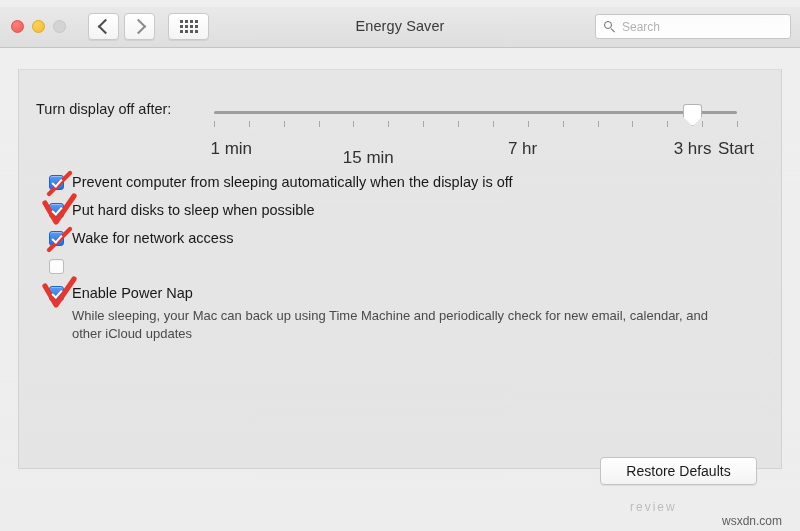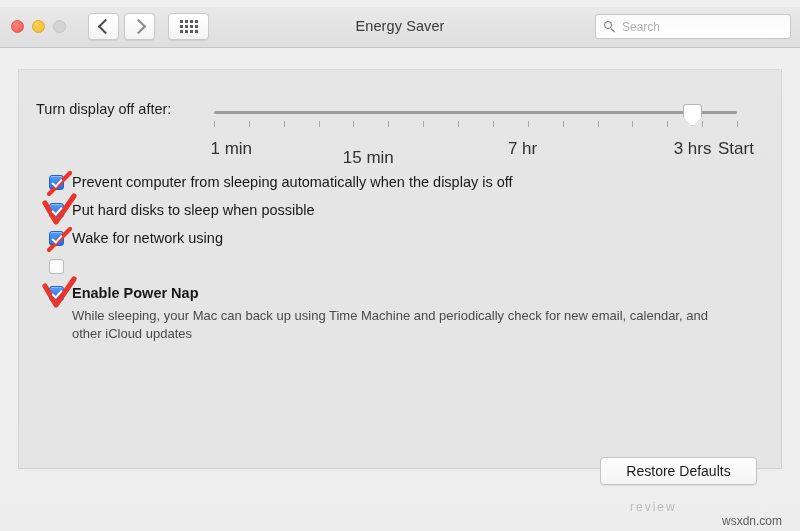--- a/index.html
+++ b/index.html
@@ -254,21 +254,21 @@
     left: 30px;
     top: 98px;
     width: 700px;
   }
   .cb-row {
     position: relative;
     height: 28px;
     display: flex;
     align-items: center;
   }
-  .cb-row:last-of-type { height: 26px; font-weight: bold; }
+  .cb-row:last-of-type { height: 26px; }
 
   .cbox {
     position: relative;
     width: 15px;
     height: 15px;
     flex: none;
     margin-right: 8px;
     box-sizing: border-box;
     border-radius: 3px;
   }
@@ -479,21 +479,21 @@
           </span>
           <span class="cb-label">Put hard disks to sleep when possible</span>
         </div>
         <div class="cb-row">
           <span class="cbox on">
             <svg class="redmark slash" viewBox="0 0 28 26">
               <path d="M24 2 L3 23" stroke="#e8362c" stroke-width="4.2" stroke-linecap="round" fill="none"></path>
               <path d="M22.5 3.5 L5 21" stroke="#e8362c" stroke-width="2" stroke-linecap="round" fill="none" opacity=".55"></path>
             </svg>
           </span>
-          <span class="cb-label">Wake for network using</span>
+          <span class="cb-label">Wake for network access</span>
         </div>
         <div class="cb-row">
           <span class="cbox off"></span>
         </div>
         <div class="cb-row">
           <span class="cbox on">
             <svg class="redmark check" viewBox="0 0 38 36">
               <path d="M4 10 L15 29 L33 3" stroke="#e8362c" stroke-width="5.2" stroke-linecap="round" stroke-linejoin="round" fill="none"></path>
             </svg>
           </span>

